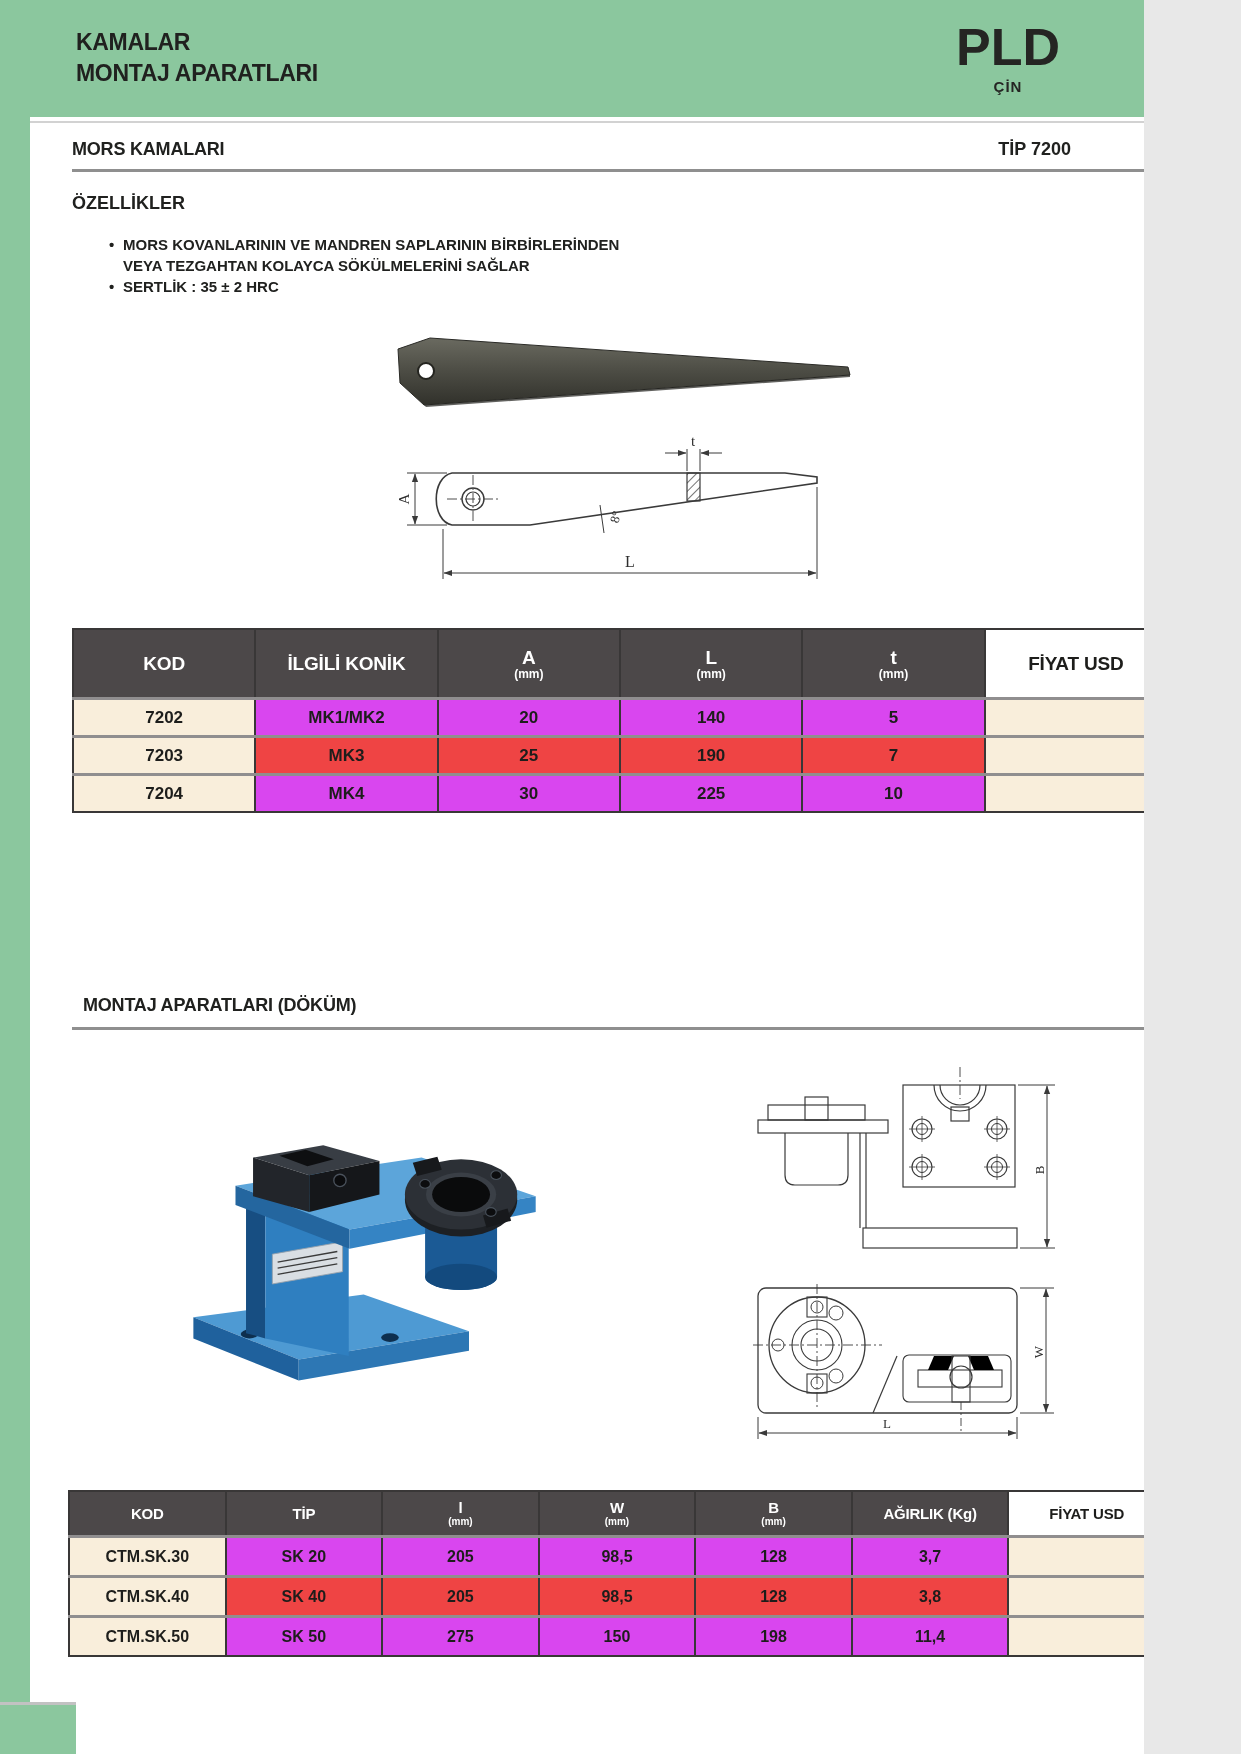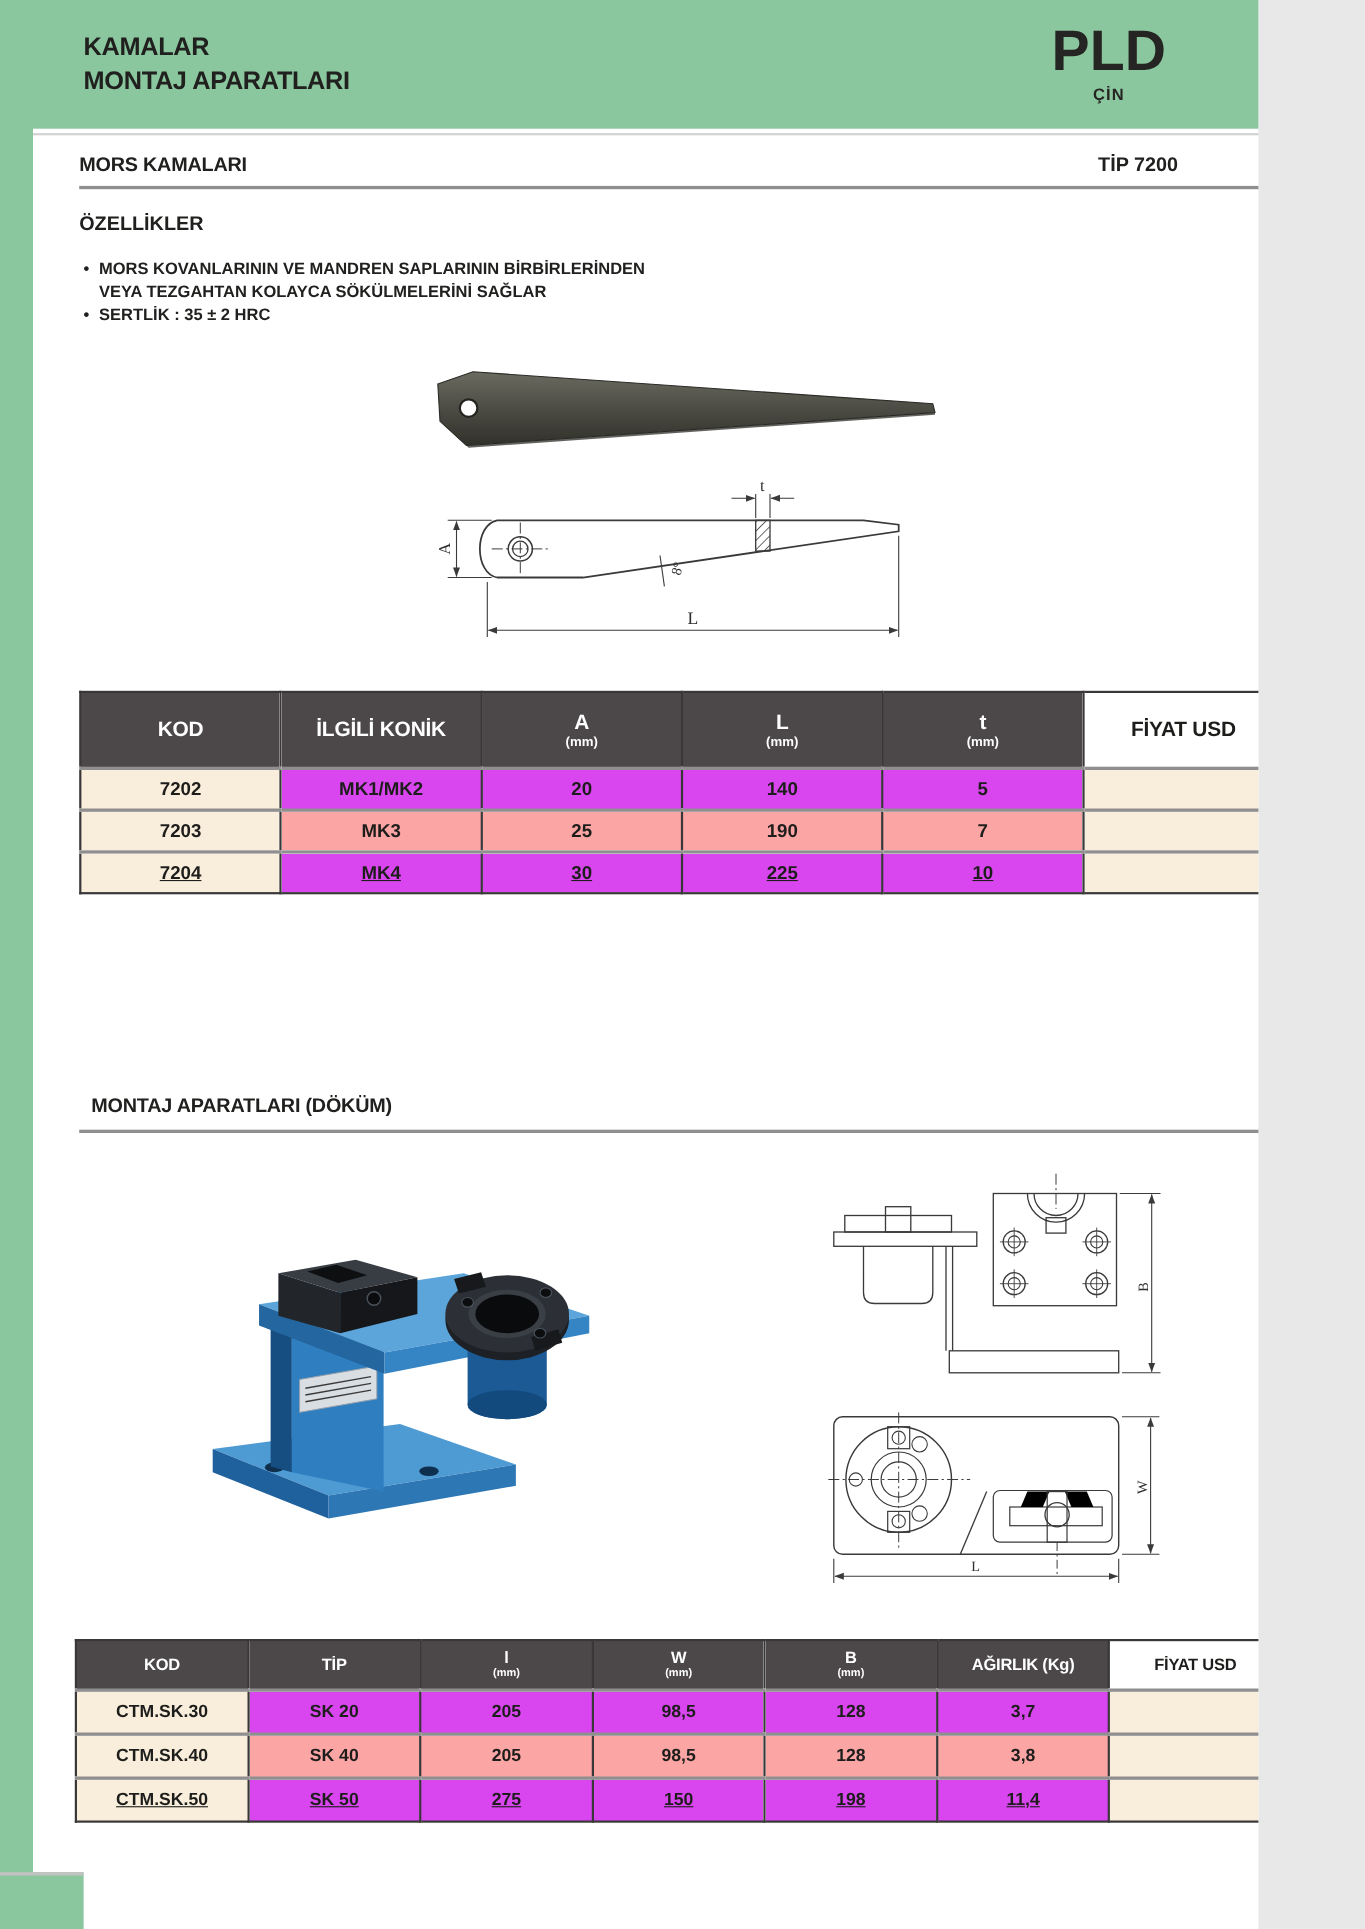--- a/index.html
+++ b/index.html
@@ -16,36 +16,36 @@
   .brand{position:absolute;right:76px;top:18px;width:120px;text-align:center;color:#252523;}
   .brand-name{font-size:52px;font-weight:bold;letter-spacing:0px;line-height:58px;}
   .brand-sub{font-size:15px;font-weight:bold;letter-spacing:1px;margin-top:2px;}
   
   .sec-title{position:absolute;font-size:18px;font-weight:bold;letter-spacing:-0.2px;color:#20211f;}
   .sec-type{position:absolute;font-size:18px;font-weight:bold;color:#20211f;}
   .rule{position:absolute;height:3px;background:#8f8f8f;}
   
   .feat-title{position:absolute;left:72px;top:193px;font-size:18px;font-weight:bold;color:#20211f;text-align:right;}
   .features{position:absolute;left:90px;top:234px;font-size:15px;font-weight:bold;line-height:21px;color:#20211f;}
-  .feat-line{position:relative;}
+  .feat-line{position:relative;margin-left:33px;}
   .feat-line.bullet::before{content:"\2022";position:absolute;left:-14px;top:0;}
   
   .dwg{position:absolute;}
   .dwg line,.dwg path.ol,.dwg rect.ol,.dwg circle.ol{stroke:#3a3a3a;fill:none;}
   text.dimlbl{font-family:"Liberation Serif",serif;fill:#2e2e2e;}
   
   table.t{position:absolute;border-collapse:collapse;table-layout:fixed;}
   .t th,.t td{border-left:2px solid #393737;border-right:2px solid #393737;text-align:center;
               vertical-align:middle;padding:0;overflow:hidden;}
   .t thead th{background:#4c4849;color:#ffffff;border-top:2px solid #393737;border-bottom:3px solid #908e8f;}
   .t thead th.price{background:#ffffff;color:#1d1d1b;}
   .t td{border-bottom:3px solid #908e8f;font-weight:bold;background:#d946ef;}
-  .t tbody tr:last-child td{border-bottom:2px solid #393737;text-decoration:underline;}
+  .t tbody tr:last-child td{border-bottom:2px solid #393737;}
   .t td.kod,.t td.pricecell{background:#f9eedb;}
-  .t tr.alt td.mid{background:#fca5a5;}
+  .t tr.alt td.mid{background:#ef4444;}
   .t .hl{display:block;font-weight:bold;letter-spacing:-0.2px;}
   .t .hs{display:block;font-weight:bold;}
   .t1 thead th{height:67px;}
   .t1 .hl{font-size:19px;line-height:21px;}
   .t1 .hs{font-size:12px;line-height:13px;}
   .t1 td{height:35px;font-size:17px;}
   .t2 thead th{height:43px;}
   .t2 .hl{font-size:15px;line-height:16px;}
   .t2 .hs{font-size:10px;line-height:11px;}
   .t2 td{height:37px;font-size:16px;}

